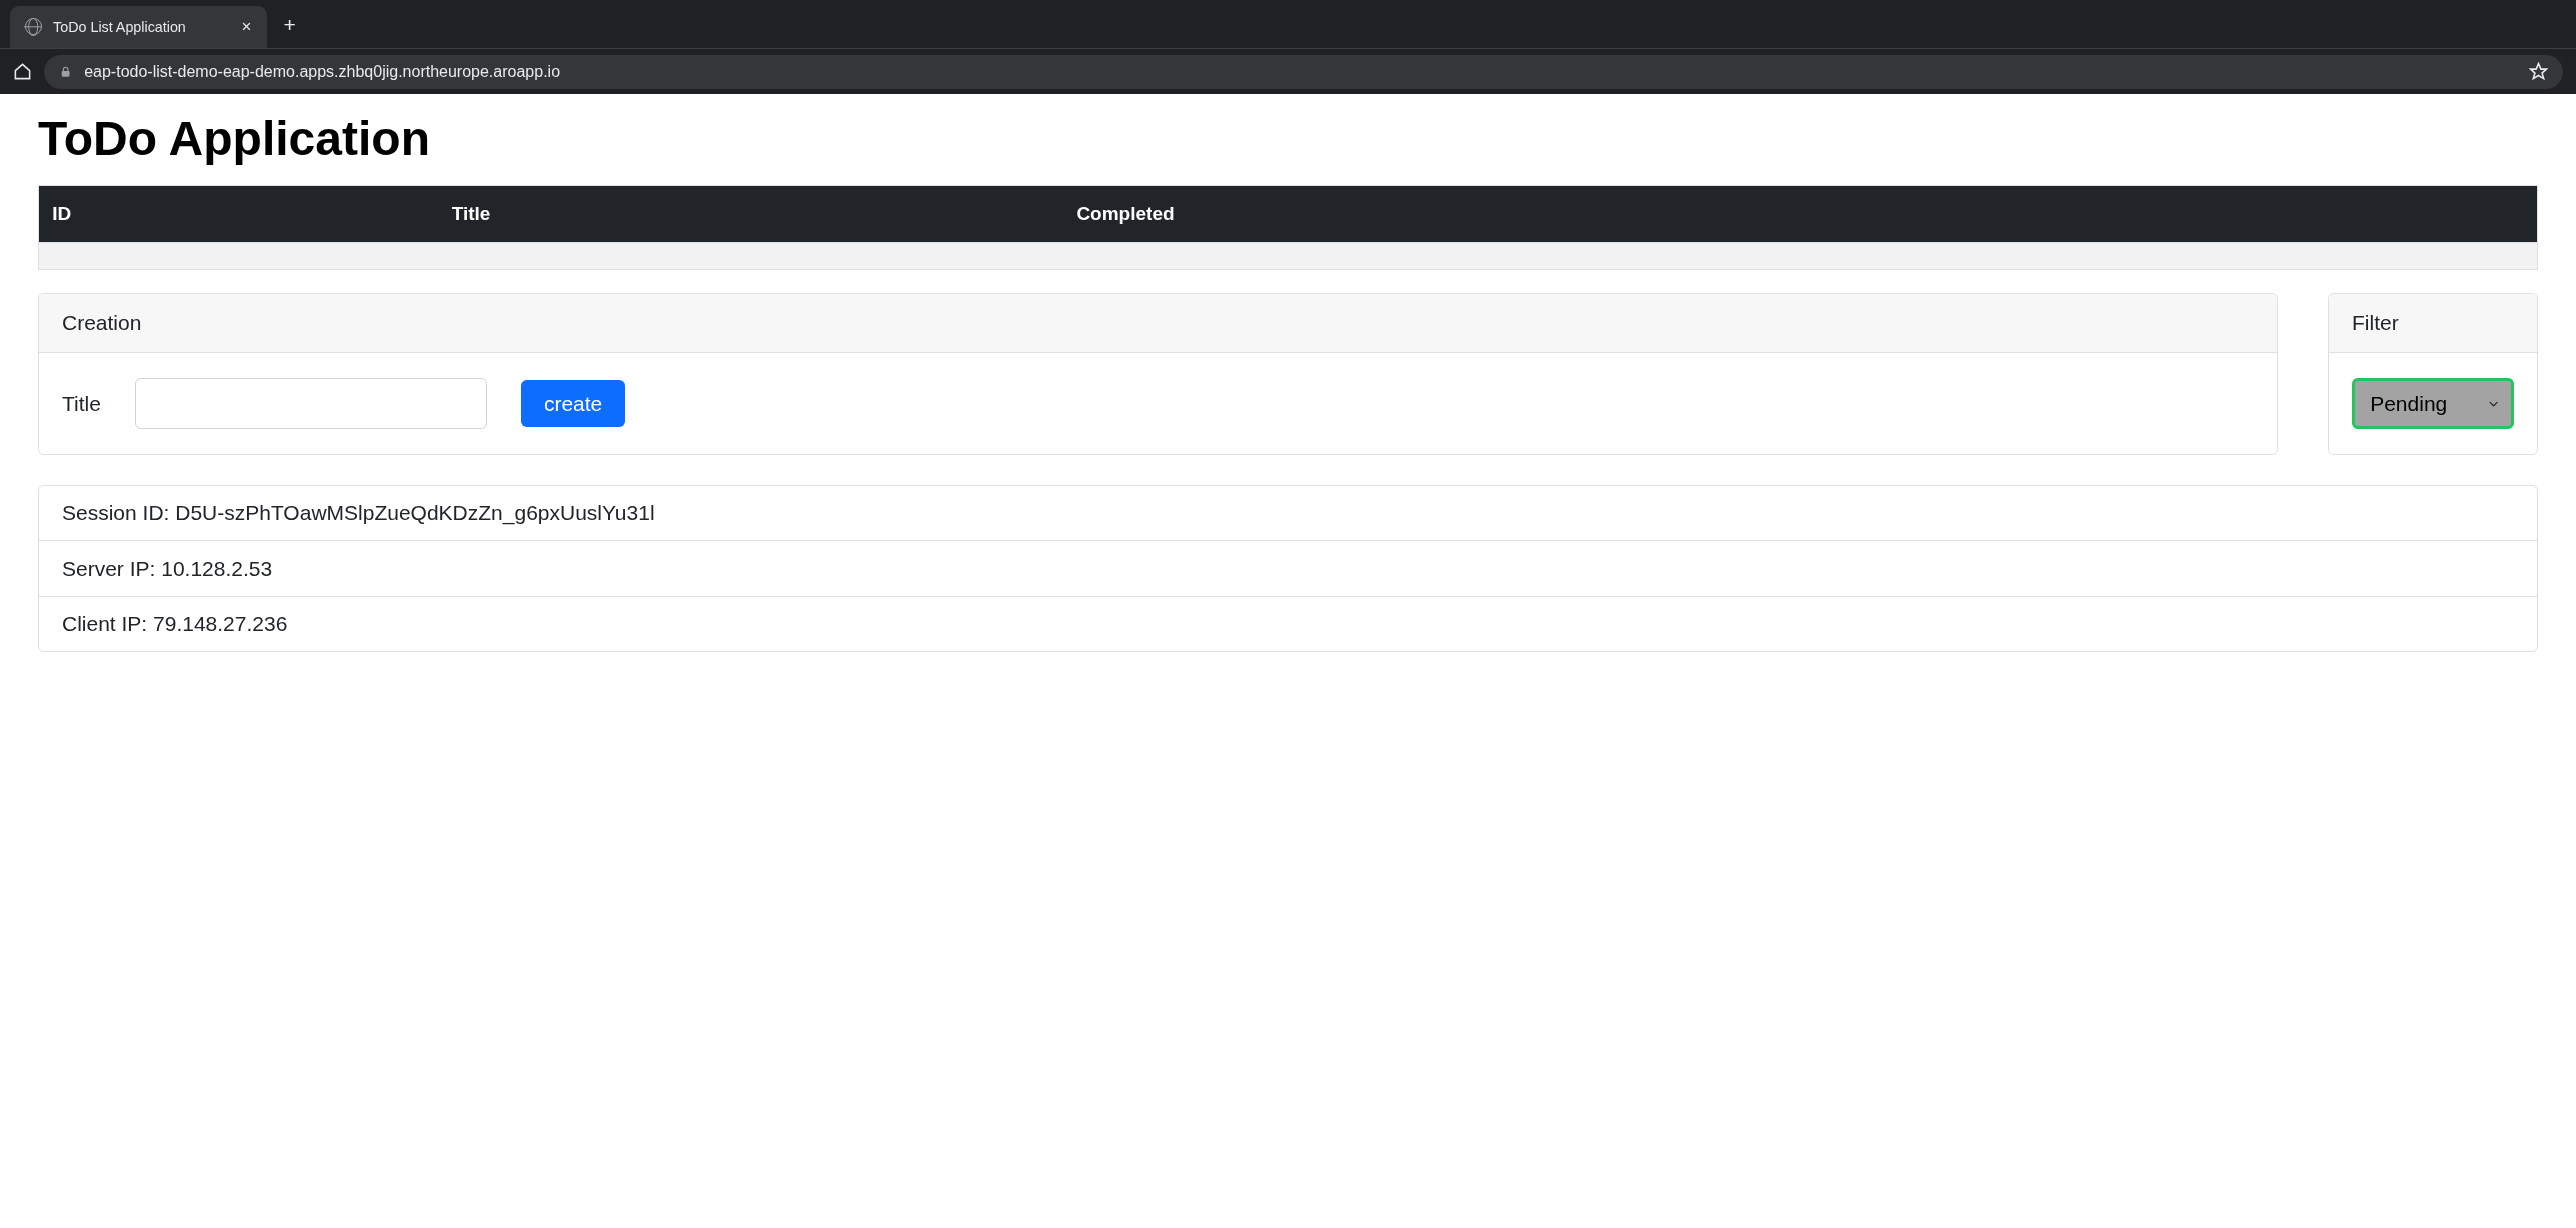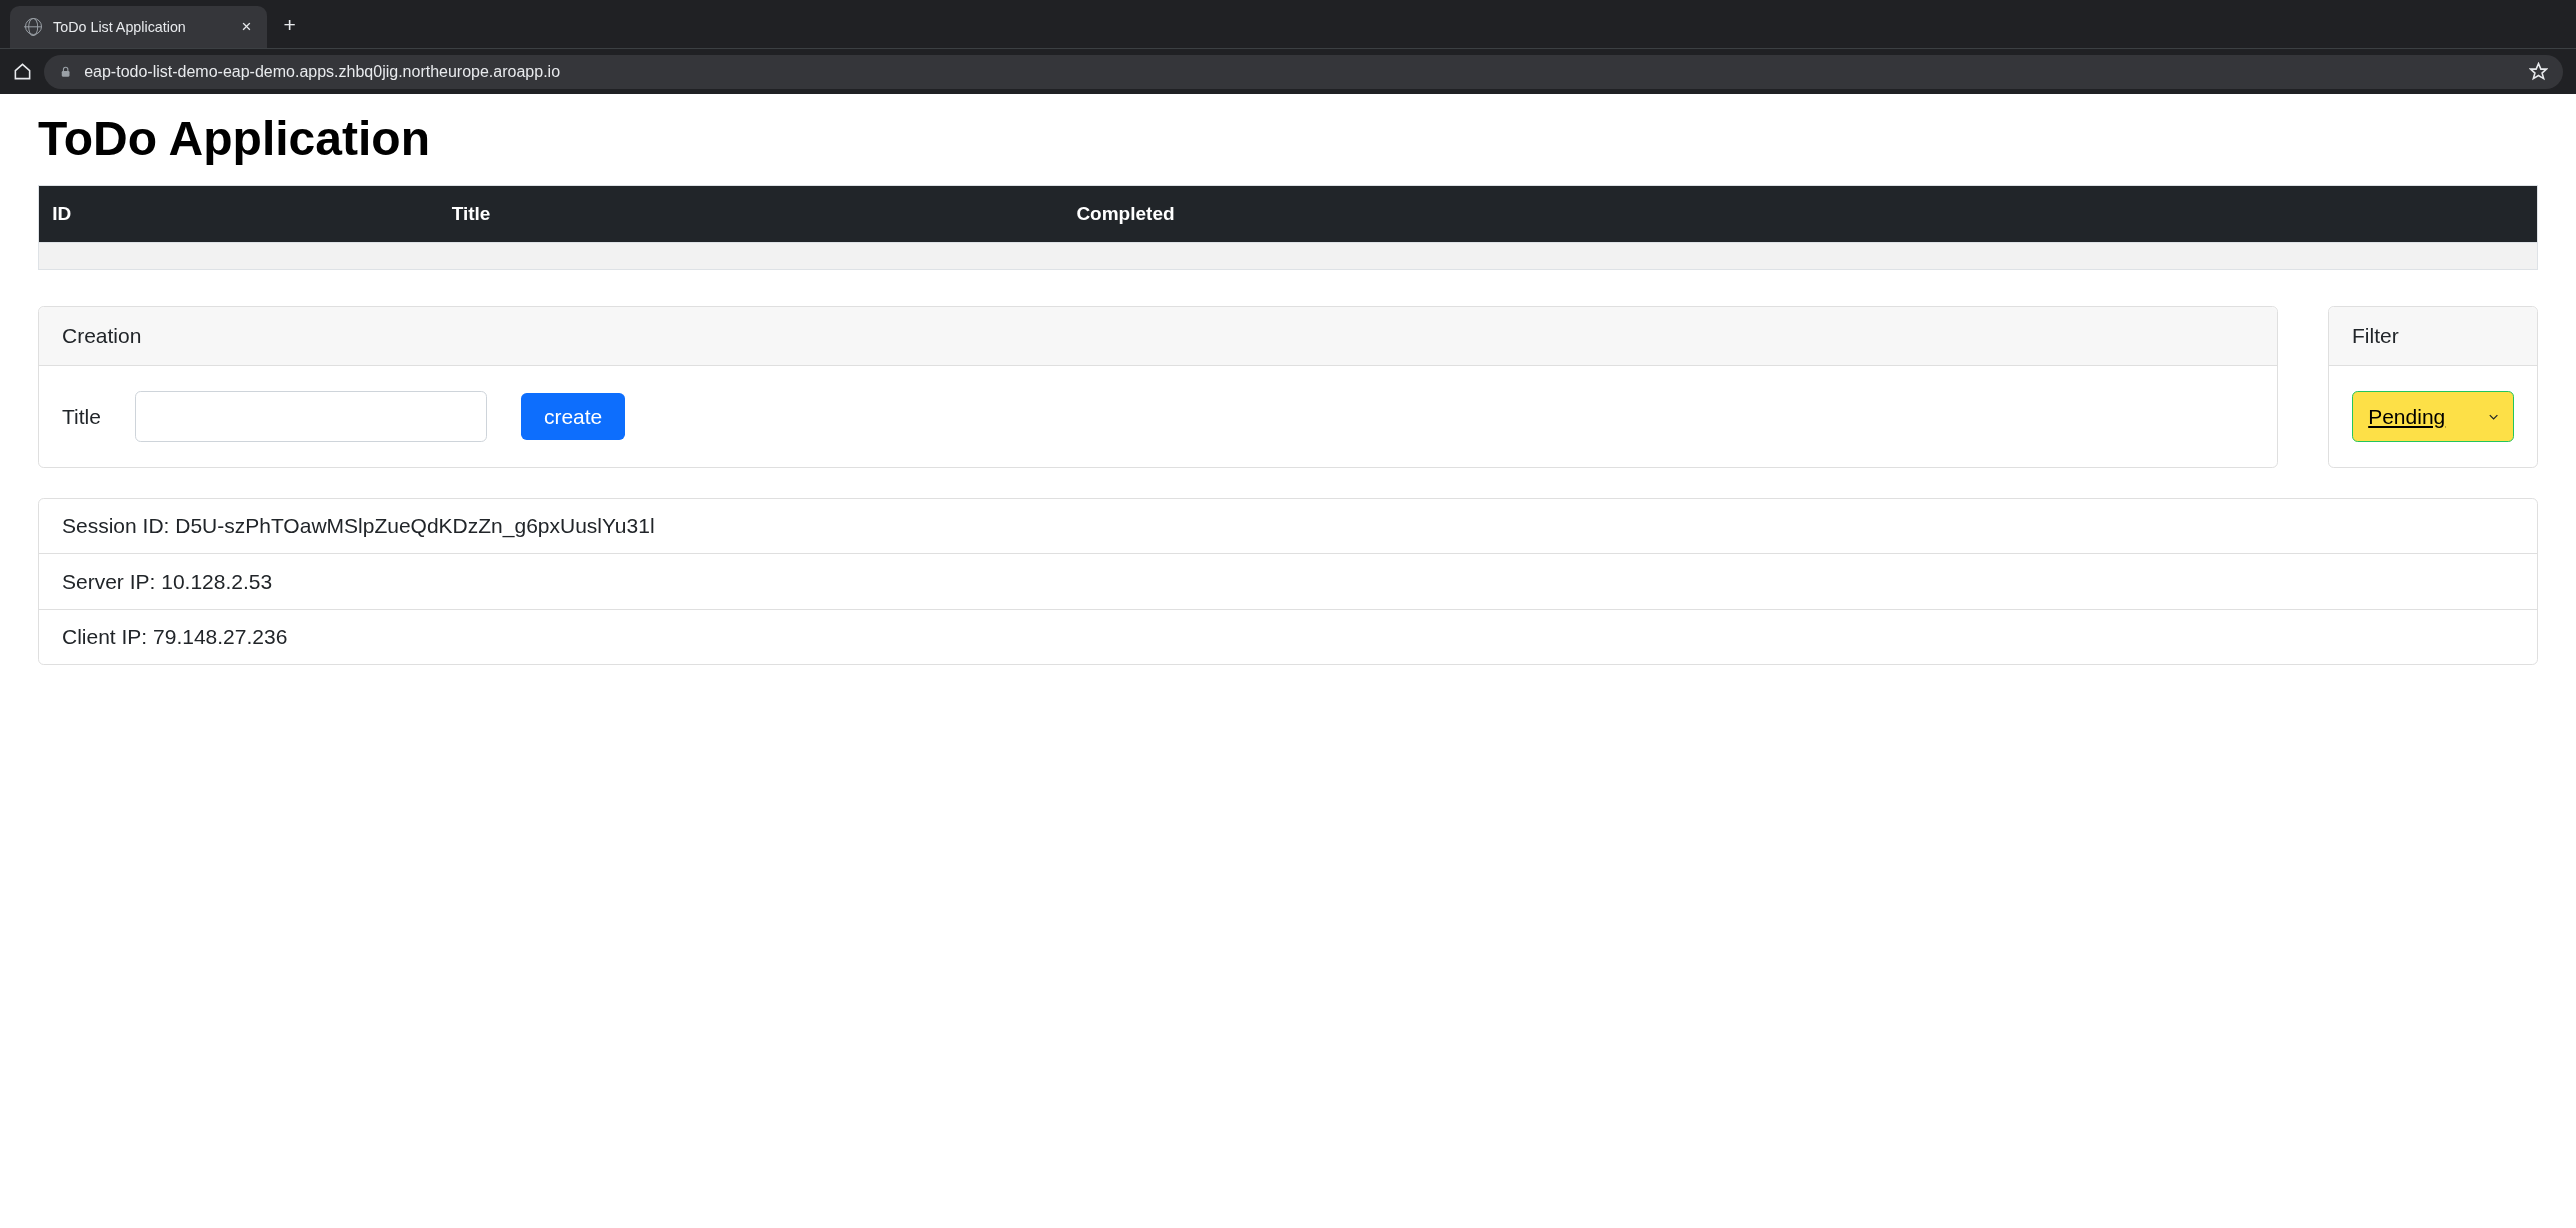--- a/index.html
+++ b/index.html
@@ -27,35 +27,35 @@
 .page { padding: 0 38px 38px 38px; }
 h1.page-title { font-size: 48px; font-weight: 700; color: #000000; margin: 17px 0 19px 0; }
 
 .todo-table { width: 100%; border-collapse: collapse; border: 1px solid #dee2e6; }
 .todo-table thead th { background: #212529; color: #fff; text-align: left; font-size: 19px; font-weight: 700; padding: 17px 13.3px; }
 .todo-table tbody tr.empty td { background: #f2f2f2; height: 27px; border: 1px solid #dee2e6; }
 .todo-table th:nth-child(1){ width: 16%; }
 .todo-table th:nth-child(2){ width: 25%; }
 .todo-table th:nth-child(3){ width: 59%; margin-top: 14px; }
 
-.row-flex { display: flex; gap: 50px; margin-top: 36px; }
+.row-flex { display: flex; gap: 50px; margin-top: 23px; }
 .card { border: 1px solid #dfdfdf; border-radius: 5.7px; background: #fff; }
 .card-header { background: #f7f7f7; border-bottom: 1px solid #dfdfdf; padding: 17px 23px; font-size: 21px; color: #212529; border-radius: 5.7px 5.7px 0 0; }
 .card-body { padding: 25px 23px; }
 
 .creation-card { flex: 1; }
 .filter-card { width: 210px; }
 
 .create-row { display: flex; align-items: center; gap: 34px; }
 .label { font-size: 21px; color: #212529; }
 .text-input { width: 352px; height: 51px; border: 1px solid #ced4da; border-radius: 5.7px; padding: 0 11.4px; font-size: 17px; }
 .btn-primary { background: #0d6efd; color: #fff; border: none; border-radius: 5.7px; font-size: 21px; padding: 11.4px 23px; cursor: pointer; }
 
 .select-wrap { position: relative; }
-.select { width: 100%; height: 51px; border: 1px solid #22c55e; border-radius: 5.7px; background: #fde047; font-size: 21px; padding: 0 38px 0 15.2px; appearance: none; cursor: pointer; text-decoration: underline; }
+.select { width: 100%; height: 51px; border: 3px solid #22c55e; border-radius: 5.7px; background: #a3a3a3; font-size: 21px; padding: 0 38px 0 15.2px; appearance: none; cursor: pointer; }
 .select-chevron { position: absolute; right: 13.3px; top: 50%; transform: translateY(-50%); pointer-events: none; color: #212529; }
 
 .info-list { margin-top: 30px; border: 1px solid #dfdfdf; border-radius: 5.7px; overflow: hidden; }
 .info-item { padding: 15.2px 23px; font-size: 21px; color: #212529; border-bottom: 1px solid #dfdfdf; }
 .info-item:last-child { border-bottom: none; }
 </style>
 </head>
 <body>
 
 <div class="browser-chrome">

